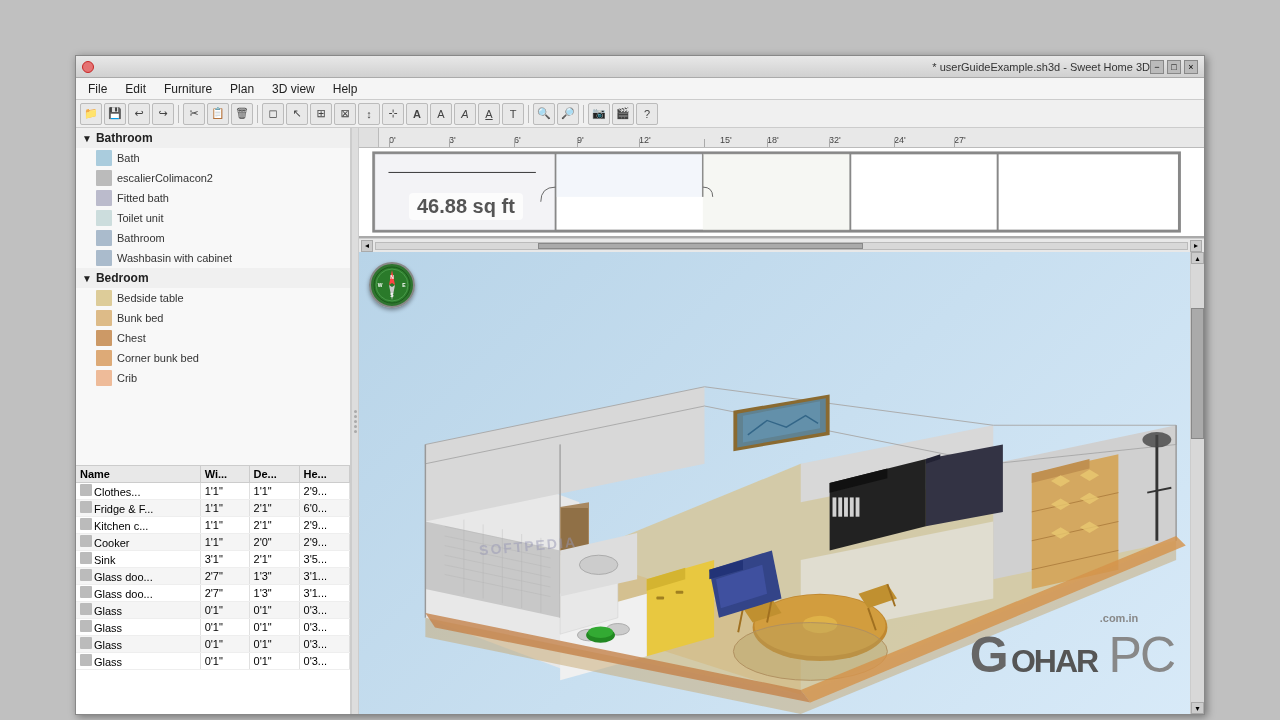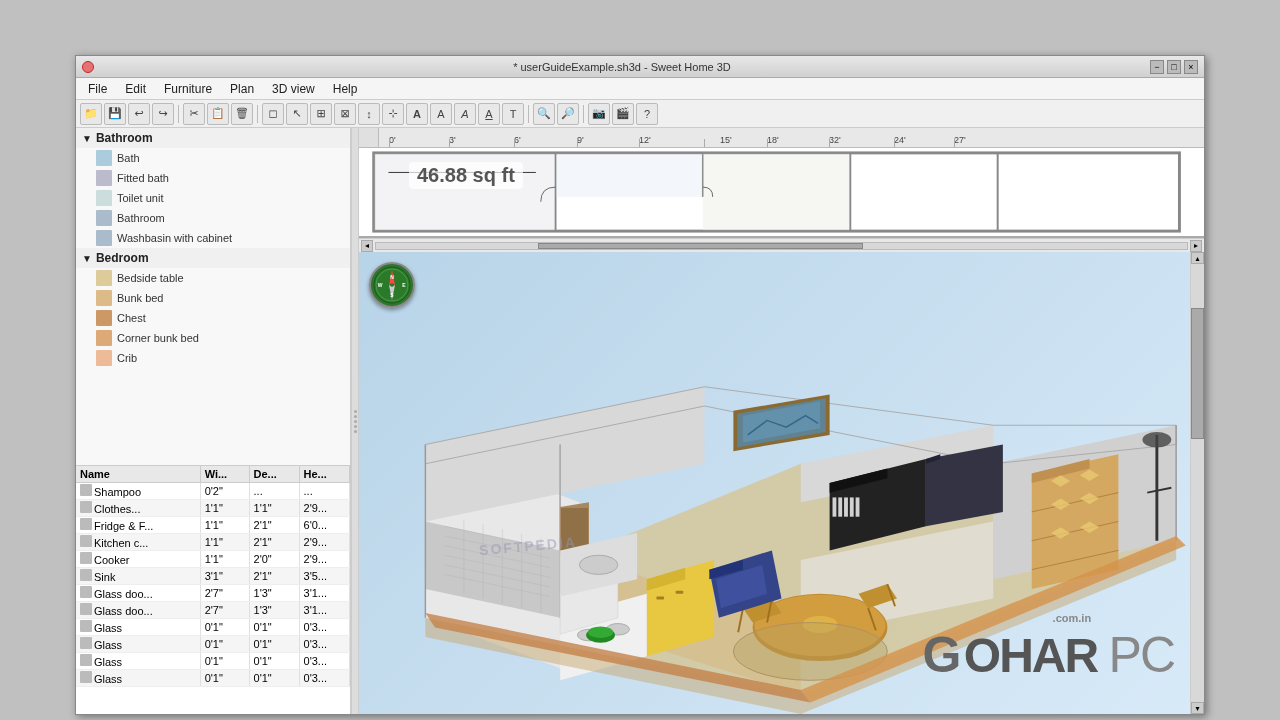--- a/index.html
+++ b/index.html
@@ -43,21 +43,21 @@
     .title-close-btn {
       width: 12px; height: 12px;
       background: #e57373;
       border-radius: 50%;
       border: 1px solid #c62828;
     }
     .title-text {
       font-size: 11px;
       color: #333;
       flex: 1;
-      text-align: center;
+      text-align: right;
     }
     .title-controls {
       display: flex; gap: 3px;
     }
     .title-ctrl {
       width: 14px; height: 14px;
       background: #bbb;
       border: 1px solid #888;
       font-size: 9px;
       display: flex; align-items: center; justify-content: center;
@@ -252,21 +252,21 @@
     
     .plan-strip {
       height: 90px;
       background: #fff;
       border-bottom: 2px solid #aaa;
       position: relative;
       overflow: hidden;
     }
     .plan-area-label {
       position: absolute;
-      top: 14px;
+      top: 45px;
       left: 50px;
       font-size: 20px;
       font-weight: bold;
       color: #555;
       background: rgba(255,255,255,0.7);
       padding: 2px 8px;
       border-radius: 4px;
     }
 
     
@@ -479,20 +479,24 @@
 
         <div class="tree-group-header">
           <span class="tree-arrow">▼</span>
           <span>Bathroom</span>
         </div>
         <div class="tree-item">
           <span class="tree-item-icon icon-bath"></span>
           <span>Bath</span>
         </div>
         <div class="tree-item">
+          <span class="tree-item-icon icon-stair"></span>
+          <span>escalierColimacon2</span>
+        </div>
+        <div class="tree-item">
           <span class="tree-item-icon icon-fittedbath"></span>
           <span>Fitted bath</span>
         </div>
         <div class="tree-item">
           <span class="tree-item-icon icon-toilet"></span>
           <span>Toilet unit</span>
         </div>
         <div class="tree-item">
           <span class="tree-item-icon icon-washbasin"></span>
           <span>Bathroom</span>
@@ -532,28 +536,20 @@
         <table class="props-table">
           <thead>
             <tr>
               <th>Name</th>
               <th>Wi...</th>
               <th>De...</th>
               <th>He...</th>
             </tr>
           </thead>
           <tbody id="props-tbody">
-          <tr>
-        <td>
-          <span class="row-icon" style="background:#bbb;"></span>Shampoo
-        </td>
-        <td>0'2"</td>
-        <td>...</td>
-        <td>...</td>
-      </tr>
               <tr>
         <td>
           <span class="row-icon" style="background:#bbb;"></span>Clothes...
         </td>
         <td>1'1"</td>
         <td>1'1"</td>
         <td>2'9...</td>
       </tr>
               <tr>
         <td>
@@ -846,21 +842,21 @@
           <polygon points="60,375 450,455 460,468 70,390" fill="#c4824a" opacity="0.8"></polygon>
 
         </svg>
 
         <div class="watermark-softpedia">SOFTPEDIA</div>
 
         <div class="watermark-gohar">
           <div style="position:relative;">
             <span style="font-size:11px;font-weight:bold;color:#888;position:absolute;top:-14px;left:130px;">.com.in</span>
             <span style="font-size:50px;font-weight:900;color:#666;letter-spacing:-1px;">G</span>
-            <span style="font-size:48px;font-weight:900;color:#555;letter-spacing:-2px;">OHAR</span>
+            <span style="font-size:32px;font-weight:900;color:#555;letter-spacing:-2px;">OHAR</span>
             <span style="font-size:50px;font-weight:400;color:#888;letter-spacing:-2px;margin-left:8px;">PC</span>
           </div>
         </div>
 
         <div class="vscroll-area" style="position:absolute;right:0;top:0;height:100%;">
           <div class="vscroll-btn">▴</div>
           <div class="vscroll-track">
             <div class="vscroll-thumb"></div>
           </div>
           <div class="vscroll-btn">▾</div>

